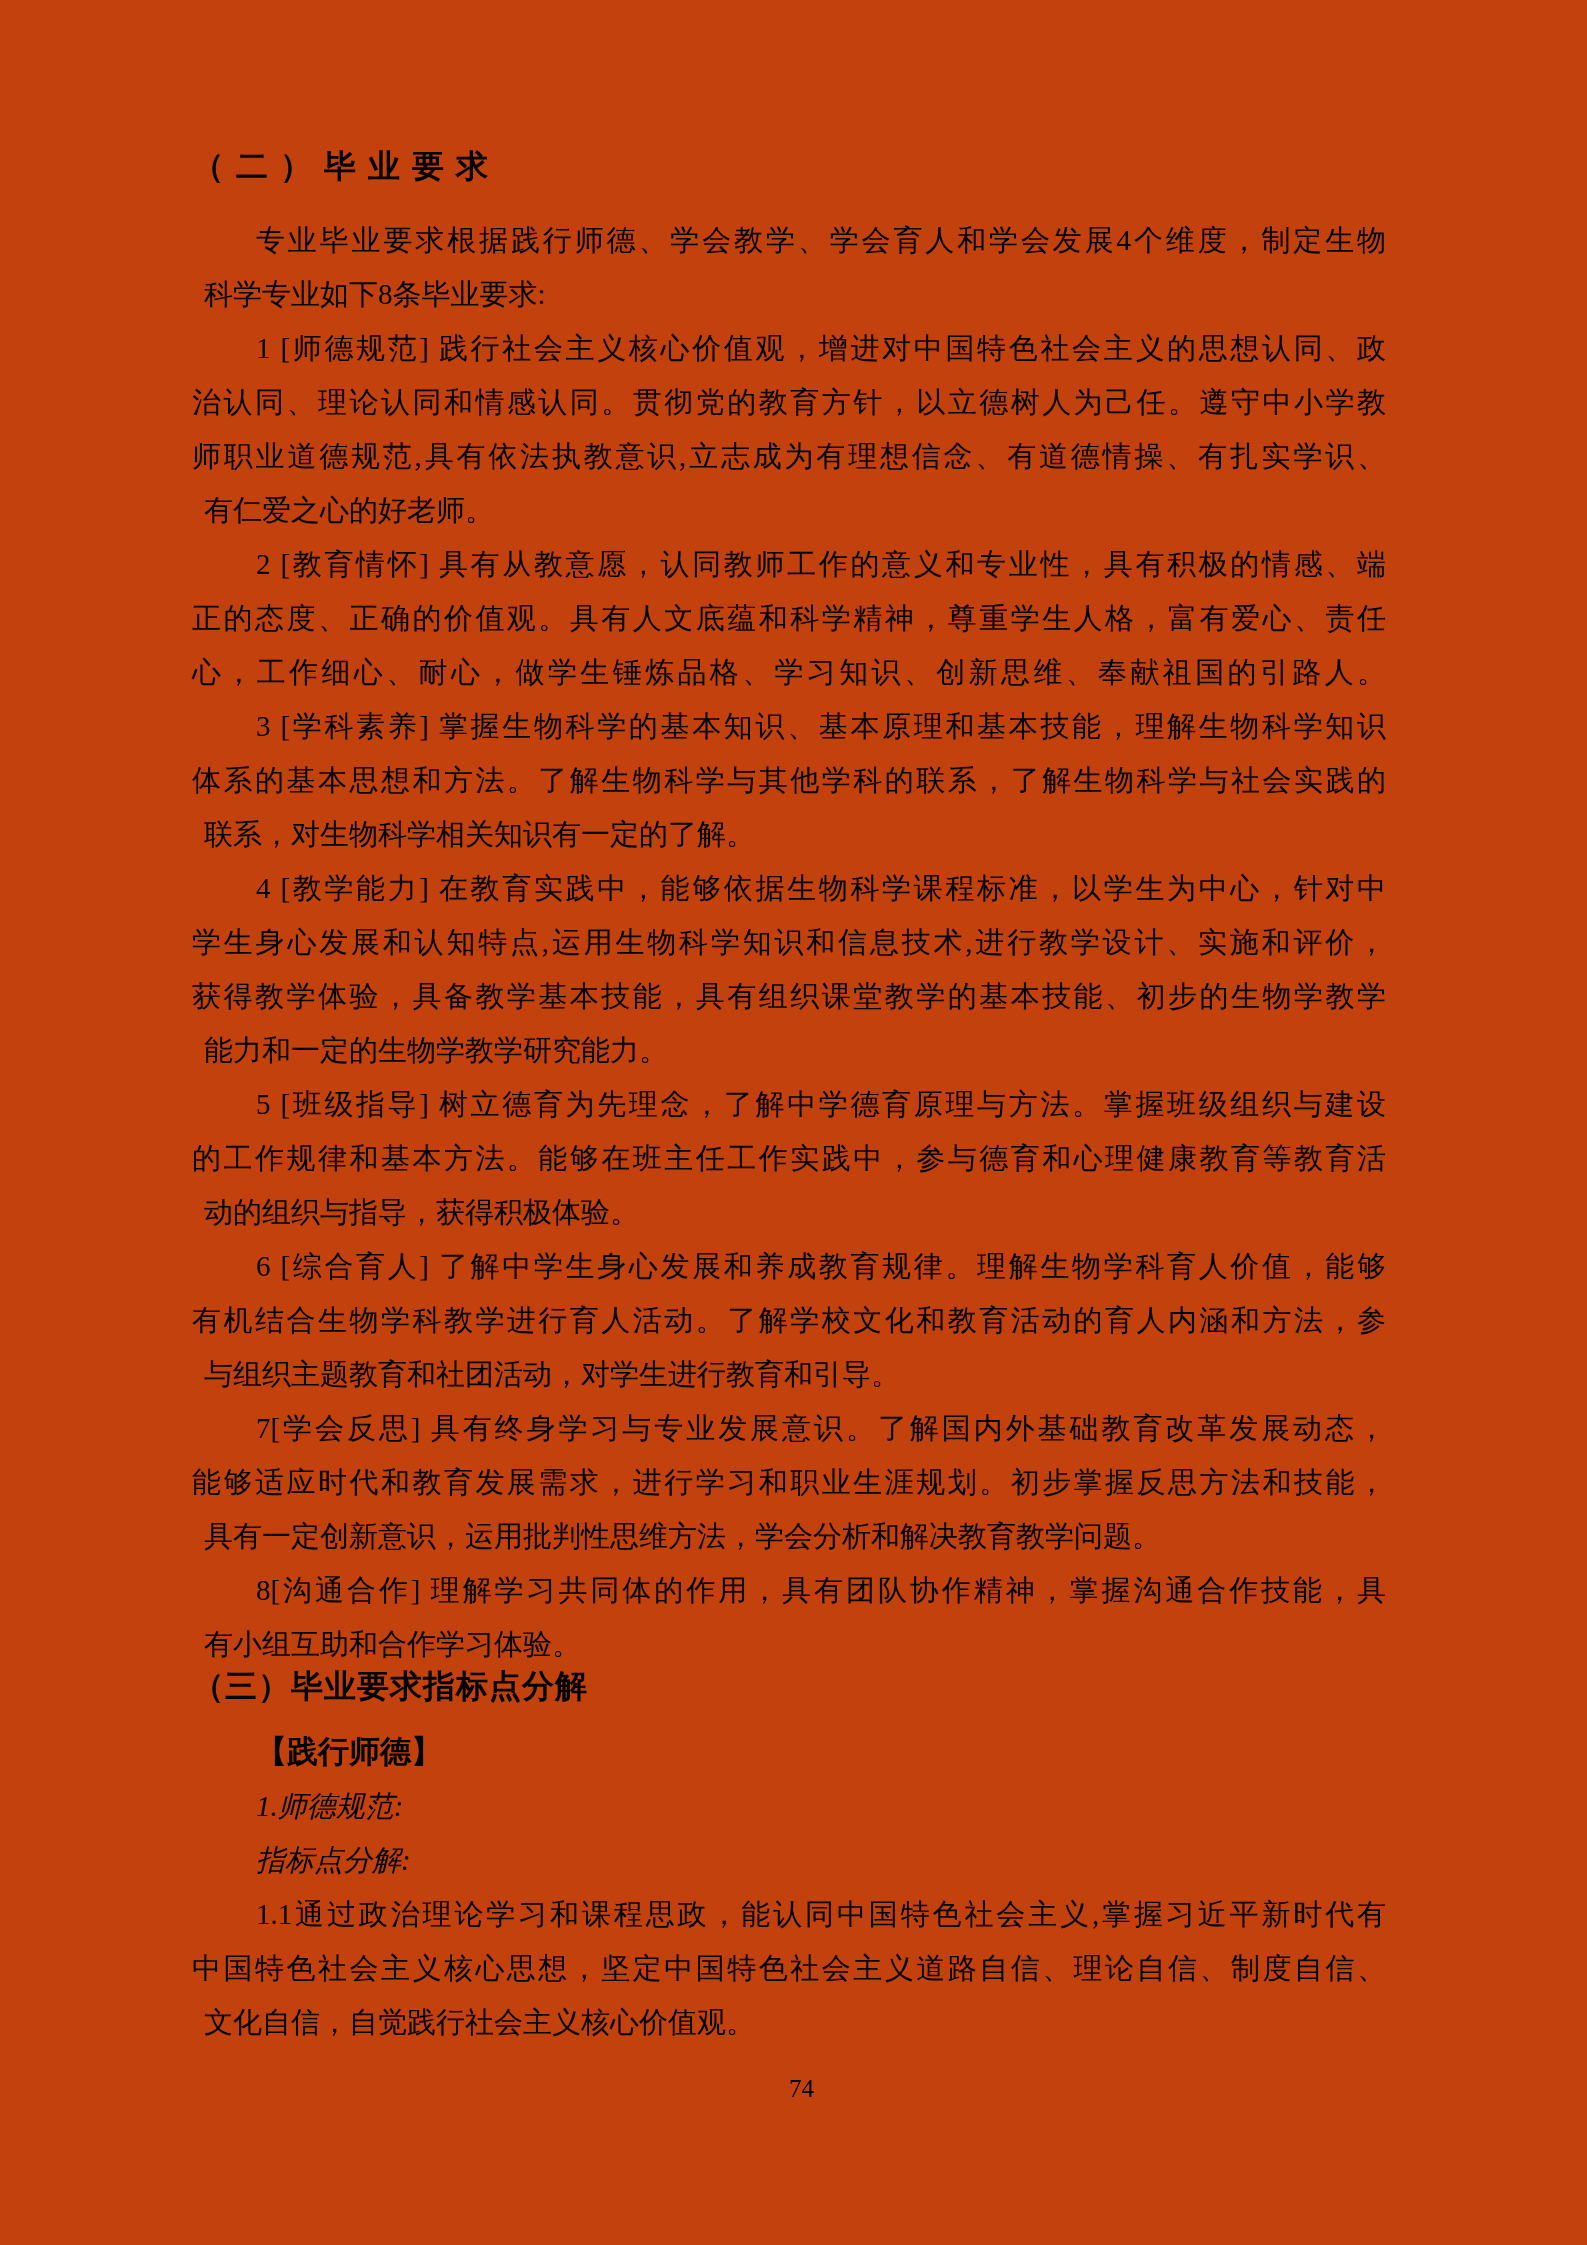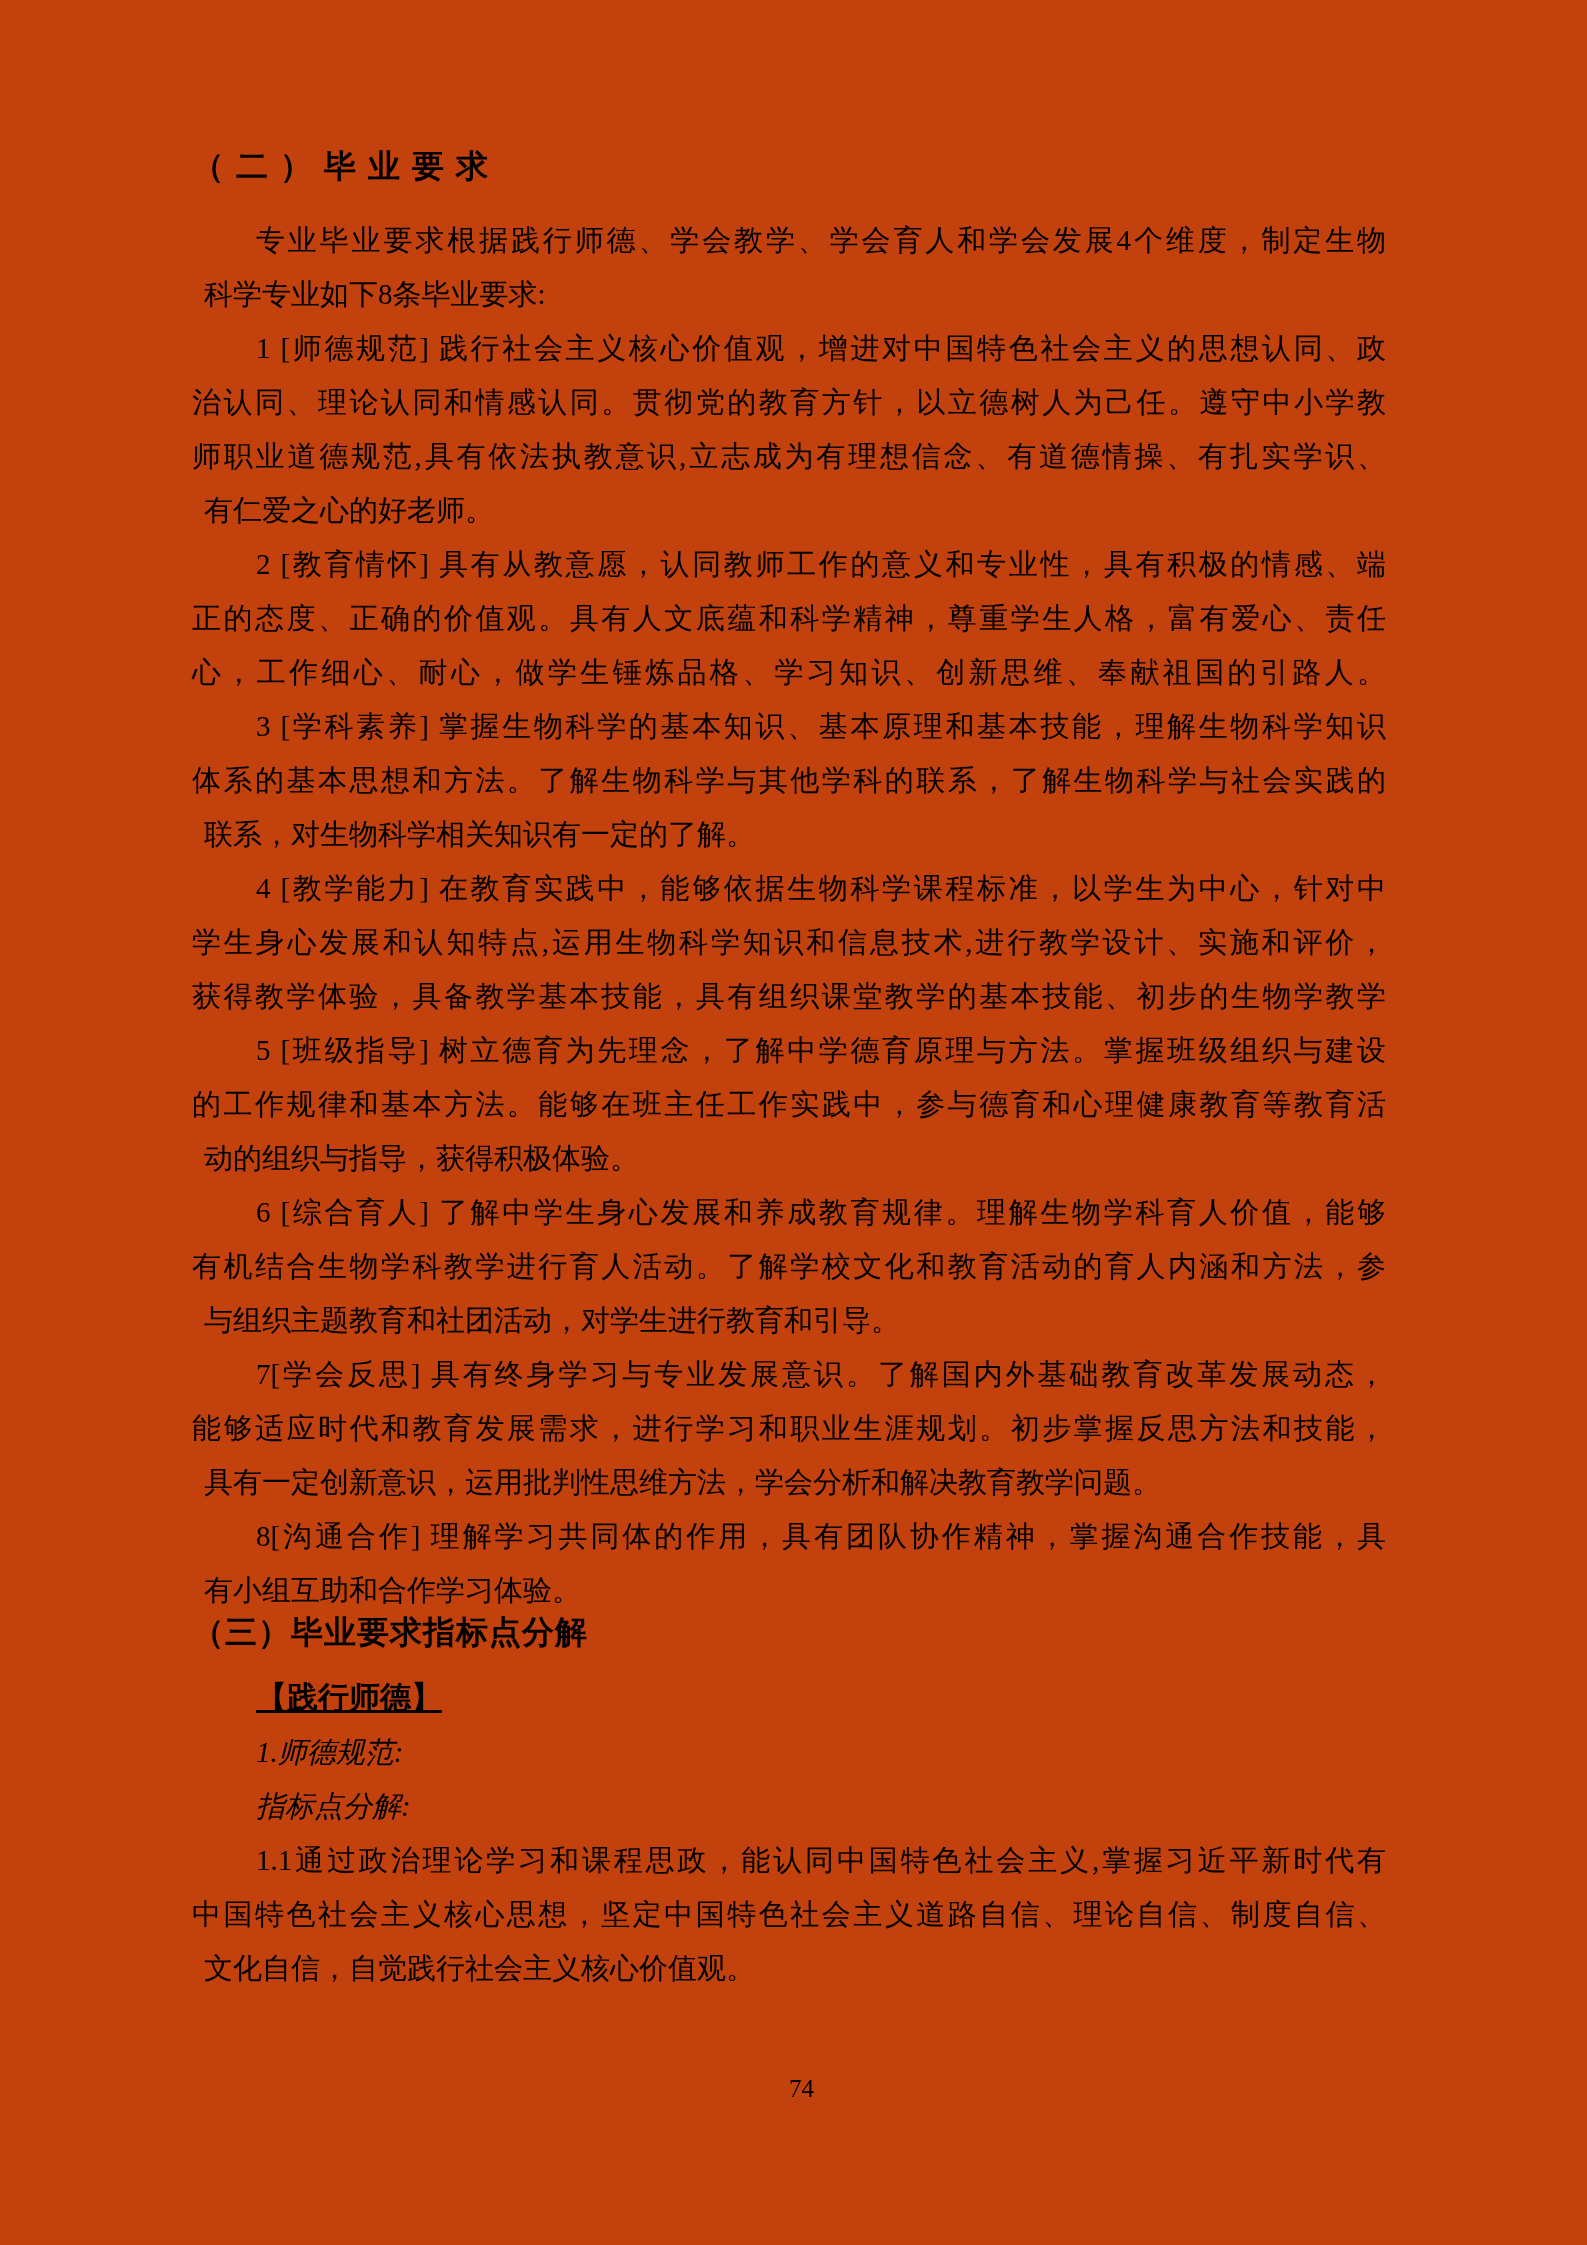--- a/index.html
+++ b/index.html
@@ -52,21 +52,20 @@
     letter-spacing: 1px;
     margin-top: -12px;
     margin-bottom: 12px;
     text-align: left;
   }
   .sub {
     font-weight: bold;
     font-size: 31px;
     text-indent: 64px;
     text-align: left;
-    text-decoration: underline;
   }
   .page-number {
     position: absolute;
     top: 2072px;
     left: 8px;
     width: 100%;
     height: 34px;
     line-height: 34px;
     text-align: center;
     font-size: 25px;
@@ -87,20 +86,21 @@
       <div class="line last">有仁爱之心的好老师。</div>
       <div class="line first">2 [教育情怀] 具有从教意愿，认同教师工作的意义和专业性，具有积极的情感、端</div>
       <div class="line cont">正的态度、正确的价值观。具有人文底蕴和科学精神，尊重学生人格，富有爱心、责任</div>
       <div class="line cont">心，工作细心、耐心，做学生锤炼品格、学习知识、创新思维、奉献祖国的引路人。</div>
       <div class="line first">3 [学科素养] 掌握生物科学的基本知识、基本原理和基本技能，理解生物科学知识</div>
       <div class="line cont">体系的基本思想和方法。了解生物科学与其他学科的联系，了解生物科学与社会实践的</div>
       <div class="line last">联系，对生物科学相关知识有一定的了解。</div>
       <div class="line first">4 [教学能力] 在教育实践中，能够依据生物科学课程标准，以学生为中心，针对中</div>
       <div class="line cont">学生身心发展和认知特点,运用生物科学知识和信息技术,进行教学设计、实施和评价，</div>
       <div class="line cont">获得教学体验，具备教学基本技能，具有组织课堂教学的基本技能、初步的生物学教学</div>
+      <div class="line last">能力和一定的生物学教学研究能力。</div>
       <div class="line first">5 [班级指导] 树立德育为先理念，了解中学德育原理与方法。掌握班级组织与建设</div>
       <div class="line cont">的工作规律和基本方法。能够在班主任工作实践中，参与德育和心理健康教育等教育活</div>
       <div class="line last">动的组织与指导，获得积极体验。</div>
       <div class="line first">6 [综合育人] 了解中学生身心发展和养成教育规律。理解生物学科育人价值，能够</div>
       <div class="line cont">有机结合生物学科教学进行育人活动。了解学校文化和教育活动的育人内涵和方法，参</div>
       <div class="line last">与组织主题教育和社团活动，对学生进行教育和引导。</div>
       <div class="line first">7[学会反思] 具有终身学习与专业发展意识。了解国内外基础教育改革发展动态，</div>
       <div class="line cont">能够适应时代和教育发展需求，进行学习和职业生涯规划。初步掌握反思方法和技能，</div>
       <div class="line last">具有一定创新意识，运用批判性思维方法，学会分析和解决教育教学问题。</div>
       <div class="line first">8[沟通合作] 理解学习共同体的作用，具有团队协作精神，掌握沟通合作技能，具</div>

